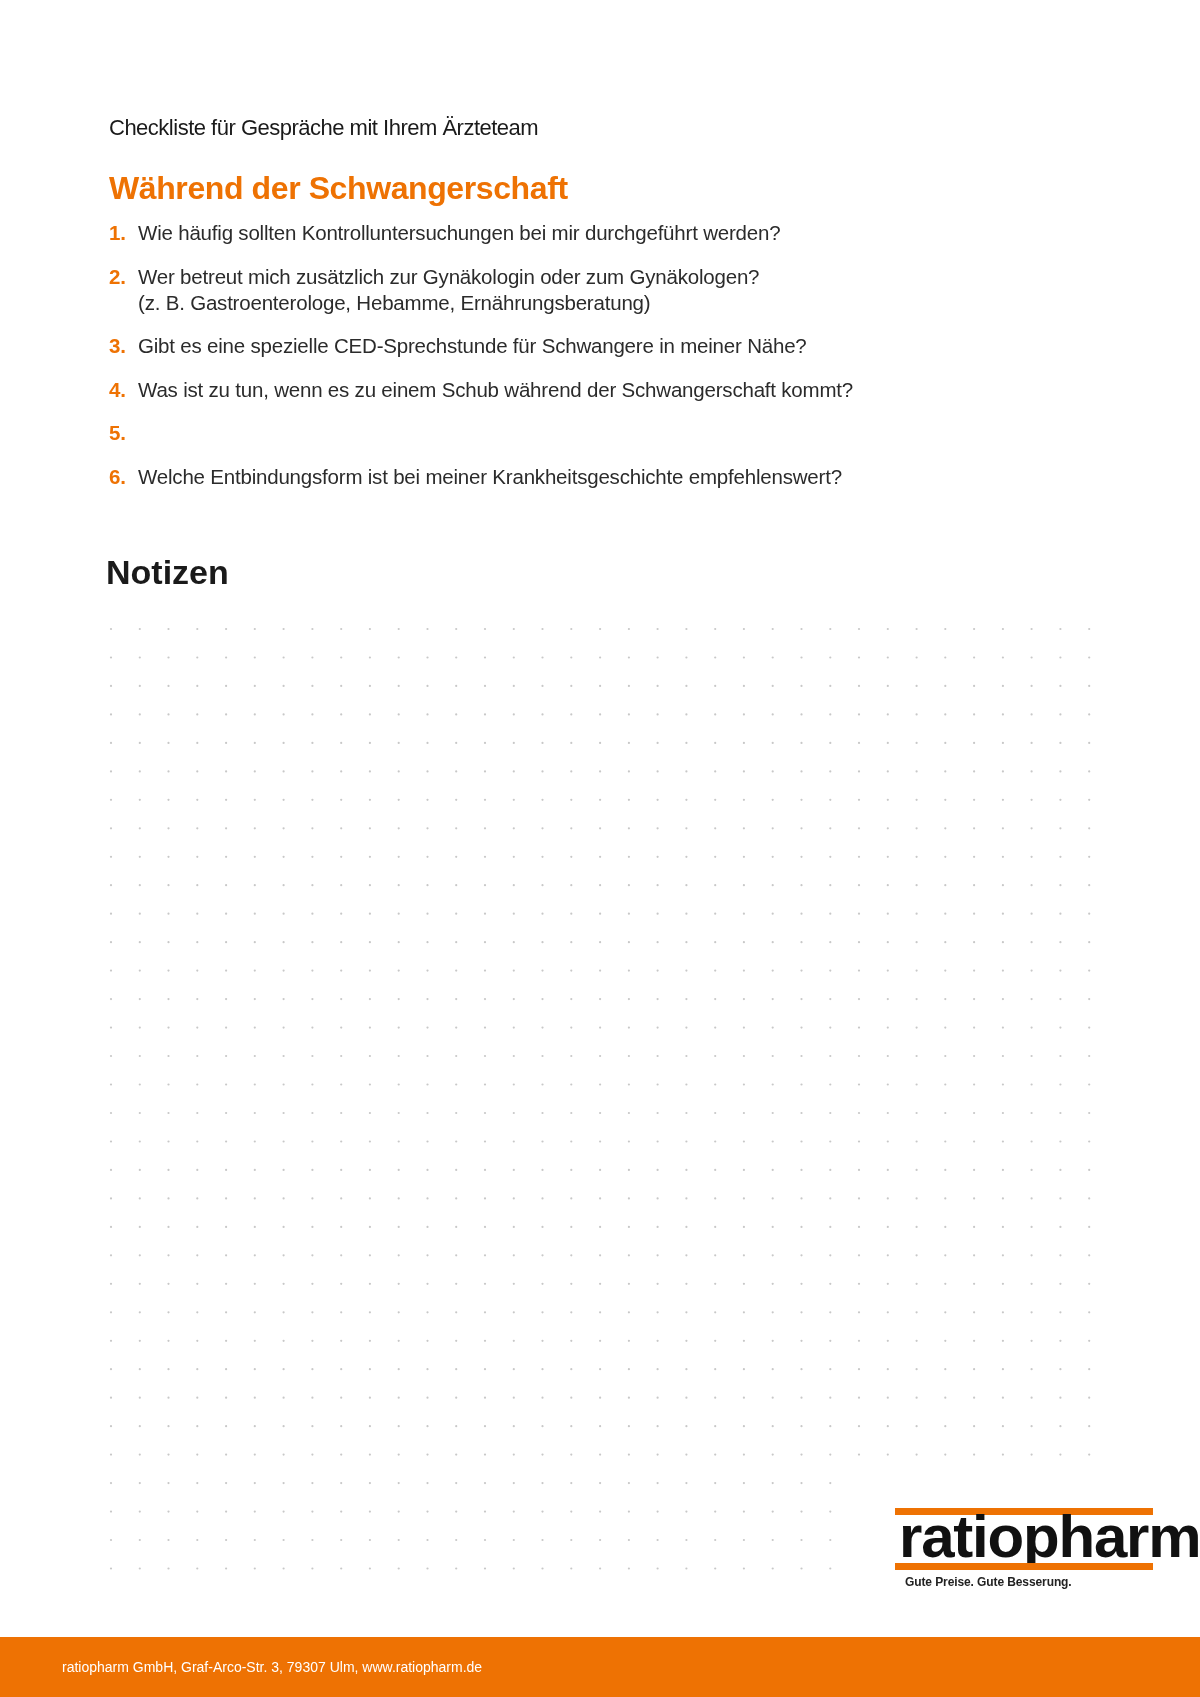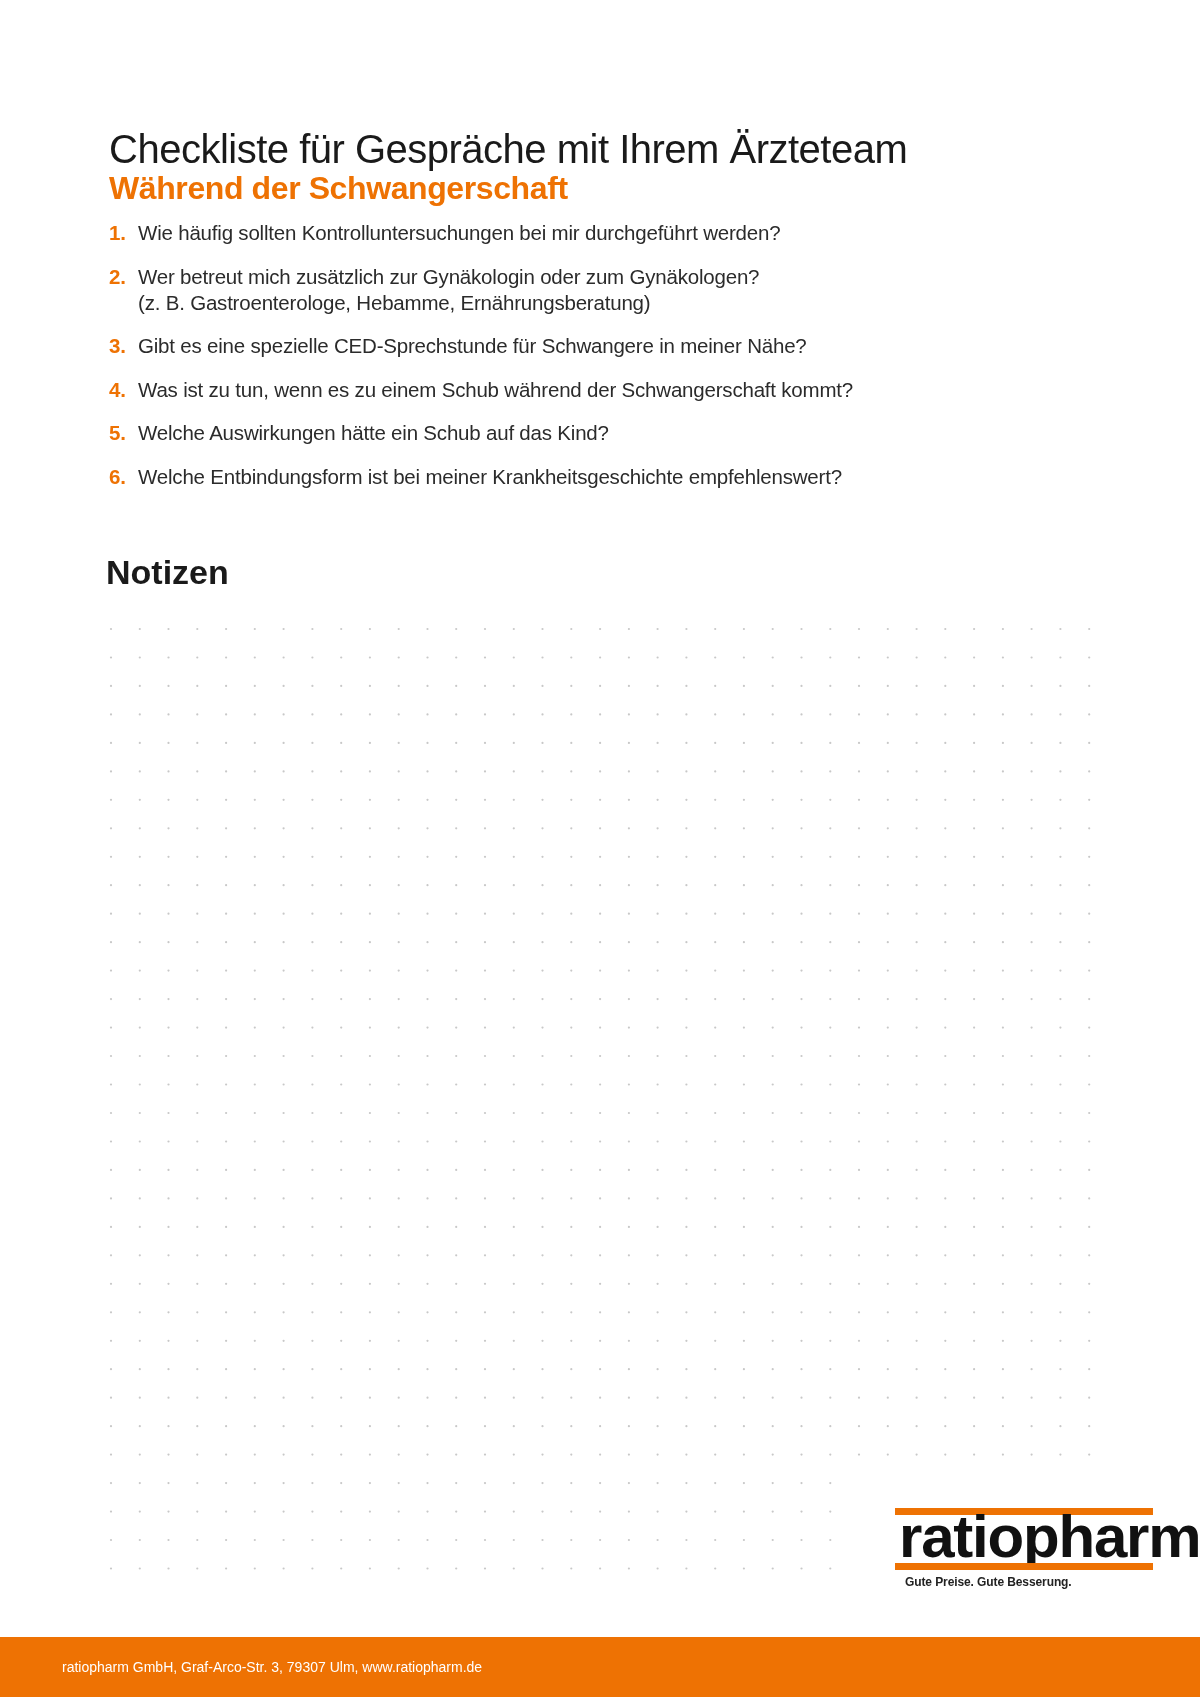--- a/index.html
+++ b/index.html
@@ -9,21 +9,21 @@
       position: relative;
       background: #ffffff;
       overflow: hidden;
       font-family: "Liberation Sans", "DejaVu Sans", sans-serif;
       color: #1a1a1a;
     }
     .title {
       position: absolute;
       left: 109px;
       top: 100px;
-      font-size: 40px;
+      font-size: 22px;
       font-weight: 400;
       letter-spacing: -0.5px;
       color: #1a1a1a;
       white-space: nowrap;
     }
     .subtitle {
       position: absolute;
       left: 109px;
       top: 143px;
       font-size: 32px;
@@ -147,21 +147,20 @@
   <li class="q">
     <span class="num">3.</span>
     <span class="txt">Gibt es eine spezielle CED-Sprechstunde für Schwangere in meiner Nähe?</span>
   </li>
   <li class="q">
     <span class="num">4.</span>
     <span class="txt">Was ist zu tun, wenn es zu einem Schub während der Schwangerschaft kommt?</span>
   </li>
   <li class="q">
     <span class="num">5.</span>
-    <span class="txt">Welche Auswirkungen hätte ein Schub auf das Kind?</span>
   </li>
   <li class="q">
     <span class="num">6.</span>
     <span class="txt">Welche Entbindungsform ist bei meiner Krankheitsgeschichte empfehlenswert?</span>
   </li>
 </ol>
 
 <div class="notes-title">Notizen</div>
 
 <svg class="dotgrid" xmlns="http://www.w3.org/2000/svg" width="1200" height="1697">

